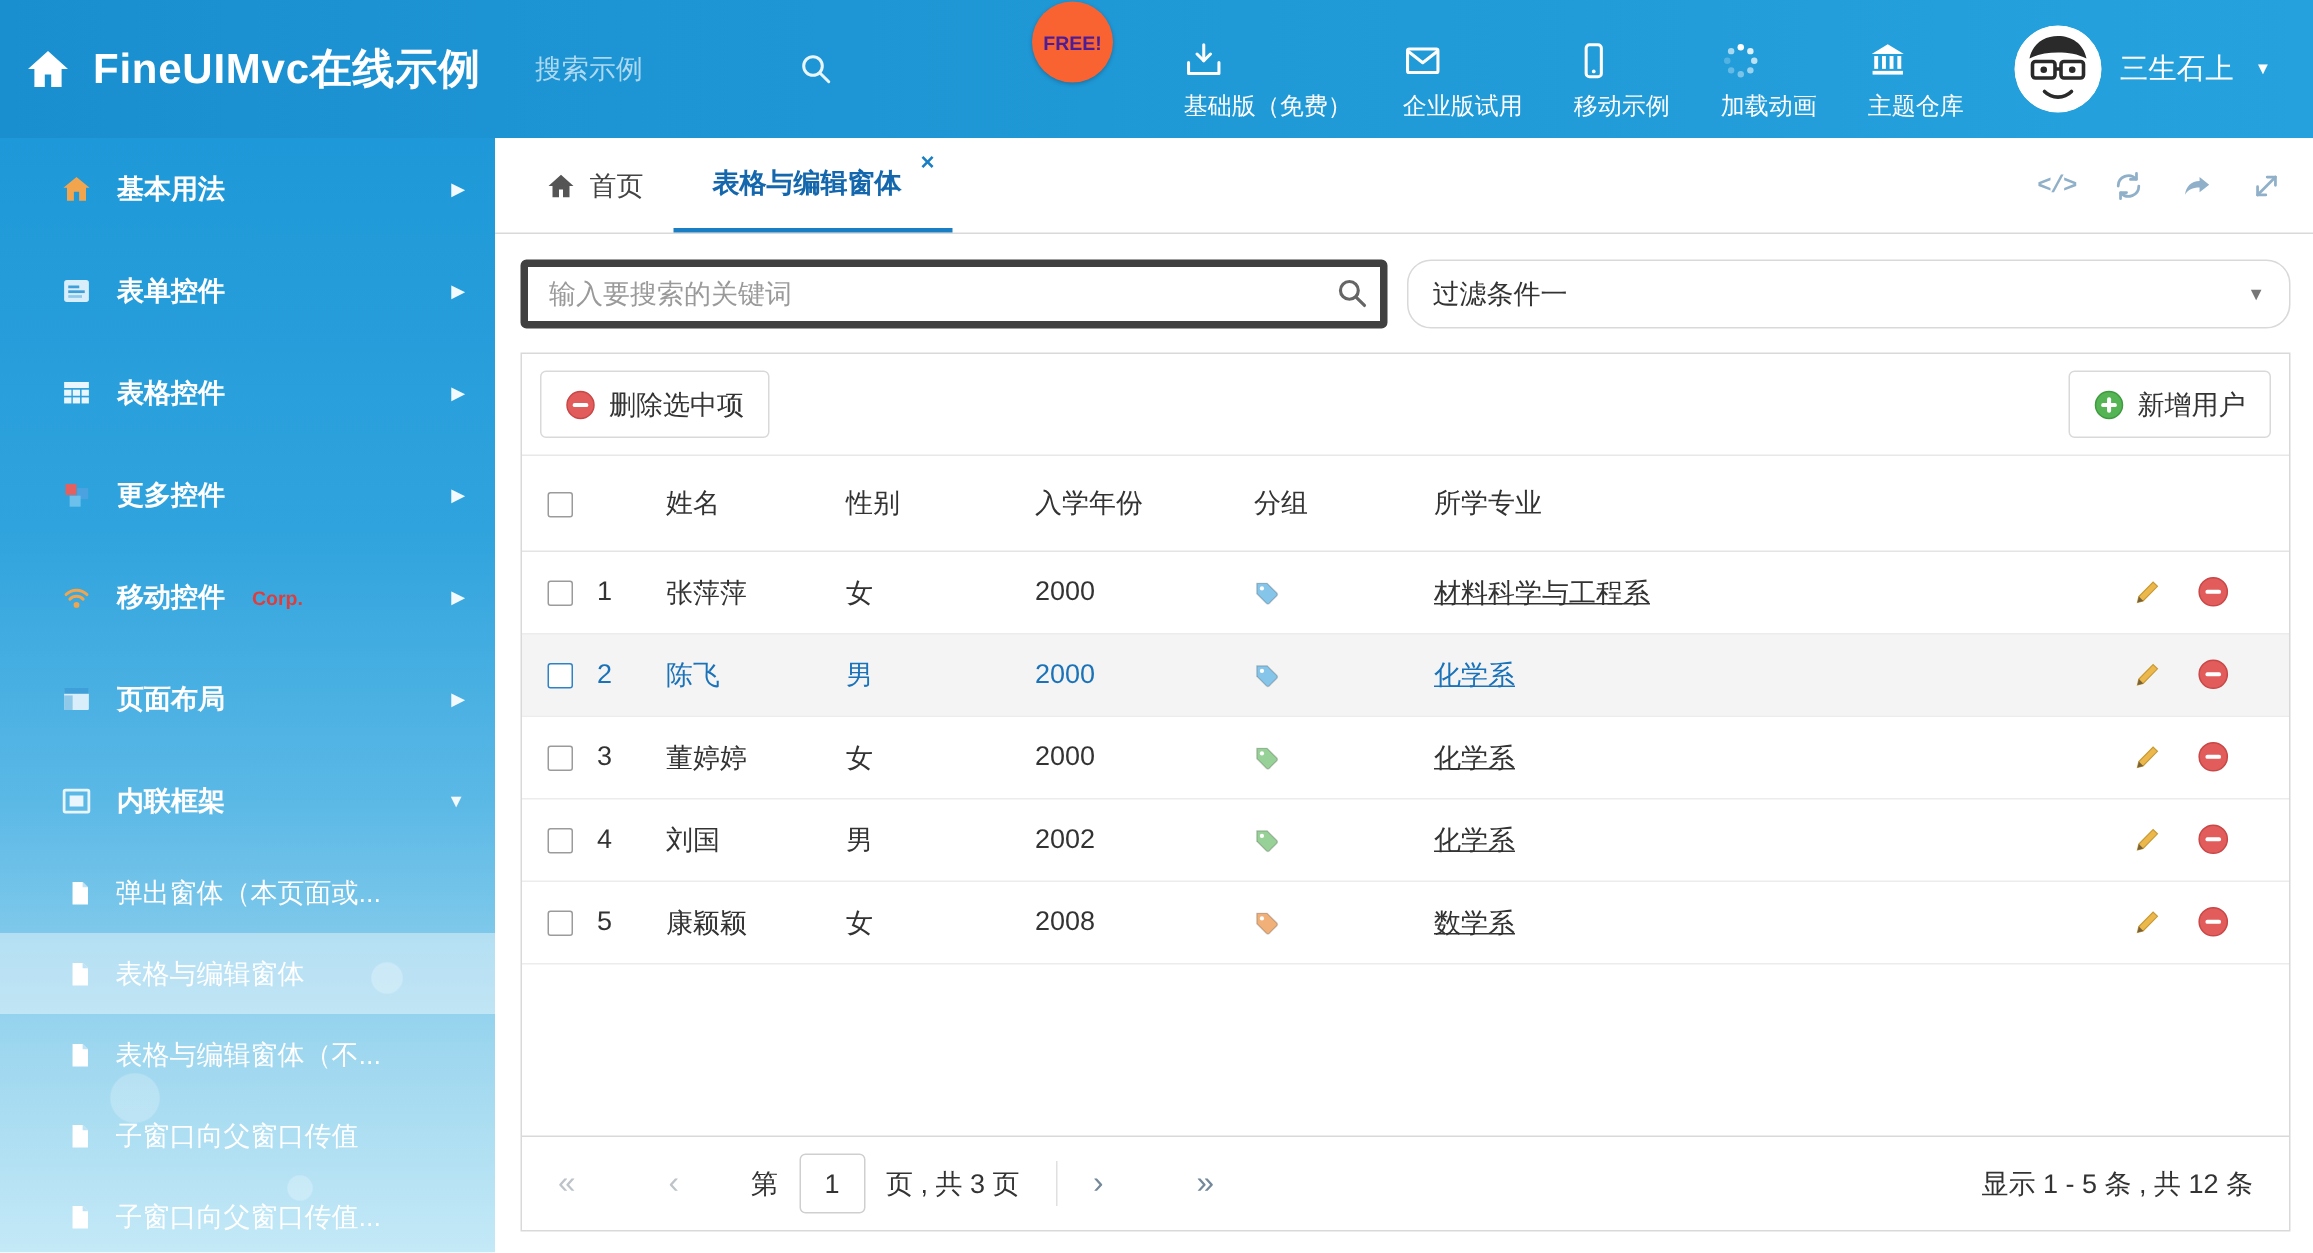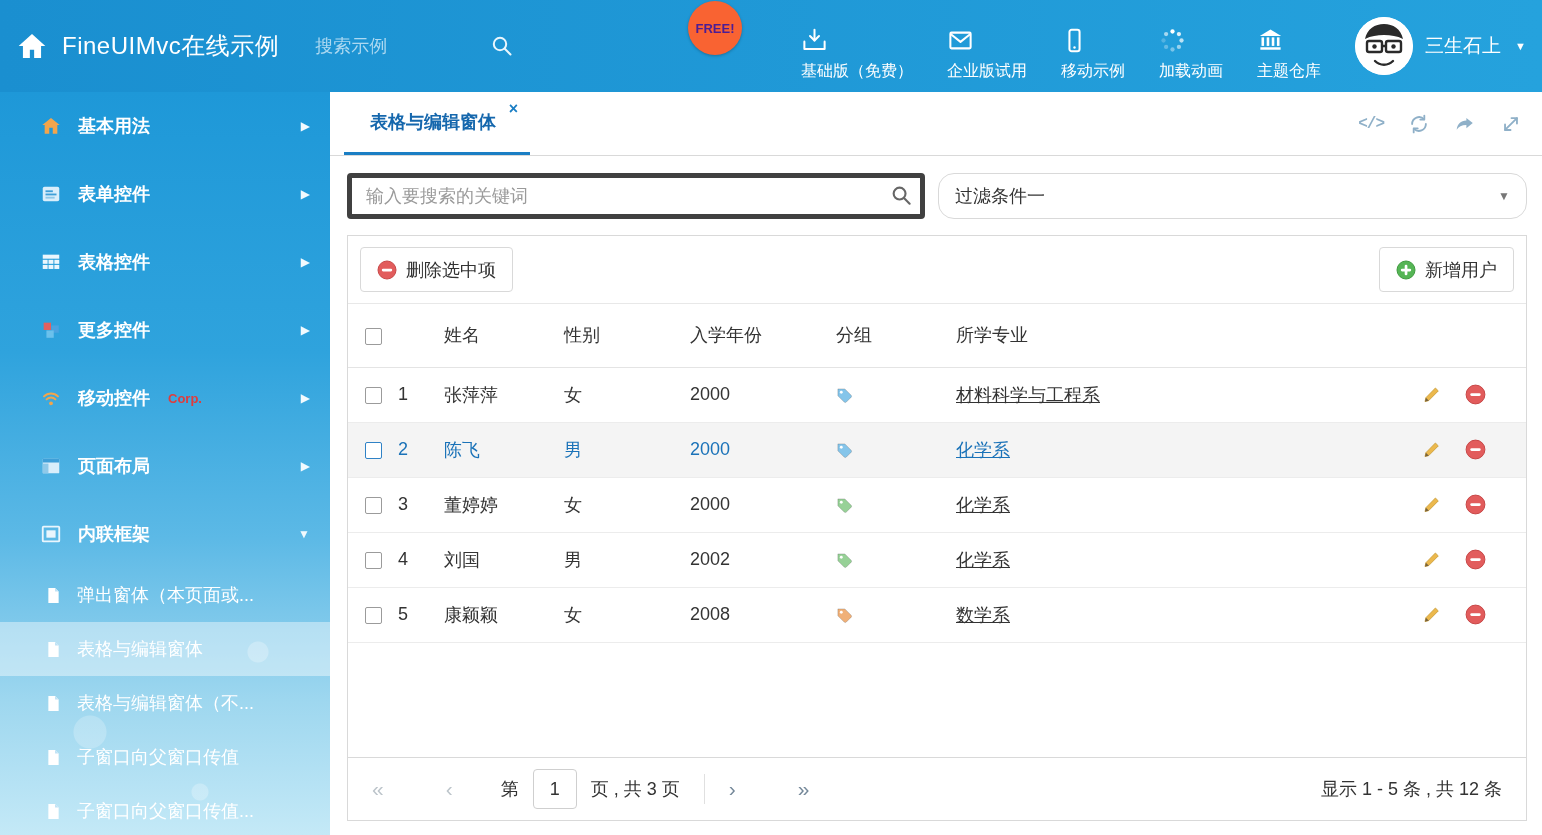--- a/index.html
+++ b/index.html
@@ -5,35 +5,35 @@
   * { margin:0; padding:0; box-sizing:border-box; }
   html,body { width:1542px; height:835px; overflow:hidden; }
   body { font-family:"Liberation Sans","DejaVu Sans",sans-serif; background:#fff; color:#333; }
   .app { position:relative; width:1542px; height:835px; overflow:hidden; }
 
   
   .topbar { position:absolute; top:0; left:0; right:0; height:92px;
     background:linear-gradient(90deg,#1a8fd0,#25a2dd); display:flex; align-items:center; z-index:5; }
   .brand { display:flex; align-items:center; gap:14px; padding-left:16px; }
   .brand .home-ico { width:32px; height:32px; display:inline-flex; }
-  .brand h1 { color:#fff; font-size:24px; font-weight:normal; letter-spacing:.5px; }
+  .brand h1 { color:#fff; font-size:28px; font-weight:bold; letter-spacing:.5px; }
   .top-search { display:flex; align-items:center; margin-left:36px; }
   .top-search input { width:165px; background:transparent; border:none; outline:none;
     color:#fff; font-size:18px; }
   .top-search input::placeholder { color:#aed9f1; }
   .top-search .mag { width:24px; height:24px; color:#eaf6fd; margin-left:10px; }
   .free-badge { position:absolute; left:688px; top:1px; width:54px; height:54px; border-radius:50%;
     background:#f96332; color:#4c1d95; font-weight:bold; font-size:13px; display:flex; align-items:center;
     justify-content:center; box-shadow:0 1px 3px rgba(0,0,0,.25); }
   .top-nav { display:flex; align-items:flex-end; gap:34px; margin-left:auto; padding-top:16px; }
   .nav-item { display:flex; flex-direction:column; gap:7px; color:#fff; cursor:pointer; }
   .nav-ico { width:27px; height:27px; display:inline-flex; }
   .nav-ico svg { width:100%; height:100%; }
   .nav-label { font-size:16px; white-space:nowrap; }
-  .userbox { display:flex; align-items:center; gap:12px; margin-left:34px; padding-right:16px; }
+  .userbox { display:flex; align-items:center; gap:12px; margin-left:34px; padding-right:28px; }
   .avatar { width:58px; height:58px; border-radius:50%; background:#fff; overflow:hidden; flex:none;
     display:flex; align-items:center; justify-content:center; }
   .username { color:#fff; font-size:19px; white-space:nowrap; }
   .caret { color:#fff; font-size:11px; margin-left:2px; }
 
   
   .sidebar { position:absolute; top:92px; left:0; width:330px; bottom:0; overflow:hidden;
     background:
       radial-gradient(circle at 258px 560px, rgba(255,255,255,.25) 0 10px, rgba(255,255,255,0) 11px),
       radial-gradient(circle at 90px 640px, rgba(255,255,255,.22) 0 16px, rgba(255,255,255,0) 17px),
@@ -356,20 +356,28 @@
             <path d="M14 2.5L18.5 7H14z" fill="#bfe2f5"></path>
           </svg>
         </span>
         <span class="side-label">子窗口向父窗口传值...</span>
       </div>
     </aside>
 
   <main class="main">
 
     <div class="tabbar">
+      <div class="tab">
+        <span class="tab-home-ico">
+          <svg viewBox="0 0 24 24">
+              <path d="M12 3L22 12h-3.2v9h-5.2v-6.2h-3.2V21H5.2v-9H2z" fill="#555"></path>
+            </svg>
+        </span>
+        <span>首页</span>
+      </div>
       <div class="tab active">
         <span>表格与编辑窗体</span>
         <span class="tab-close">×</span>
       </div>
       <div class="tab-tools">
         <span class="tool-code">&lt;/&gt;</span>
         <span class="tool-ico">
           <svg viewBox="0 0 24 24" fill="none" stroke="currentColor" stroke-width="2" stroke-linecap="round" stroke-linejoin="round">
             <path d="M4.5 12a7.5 7.5 0 0 1 13-5.1"></path>
               <path d="M17.8 2.8v4.4h-4.4"></path>

